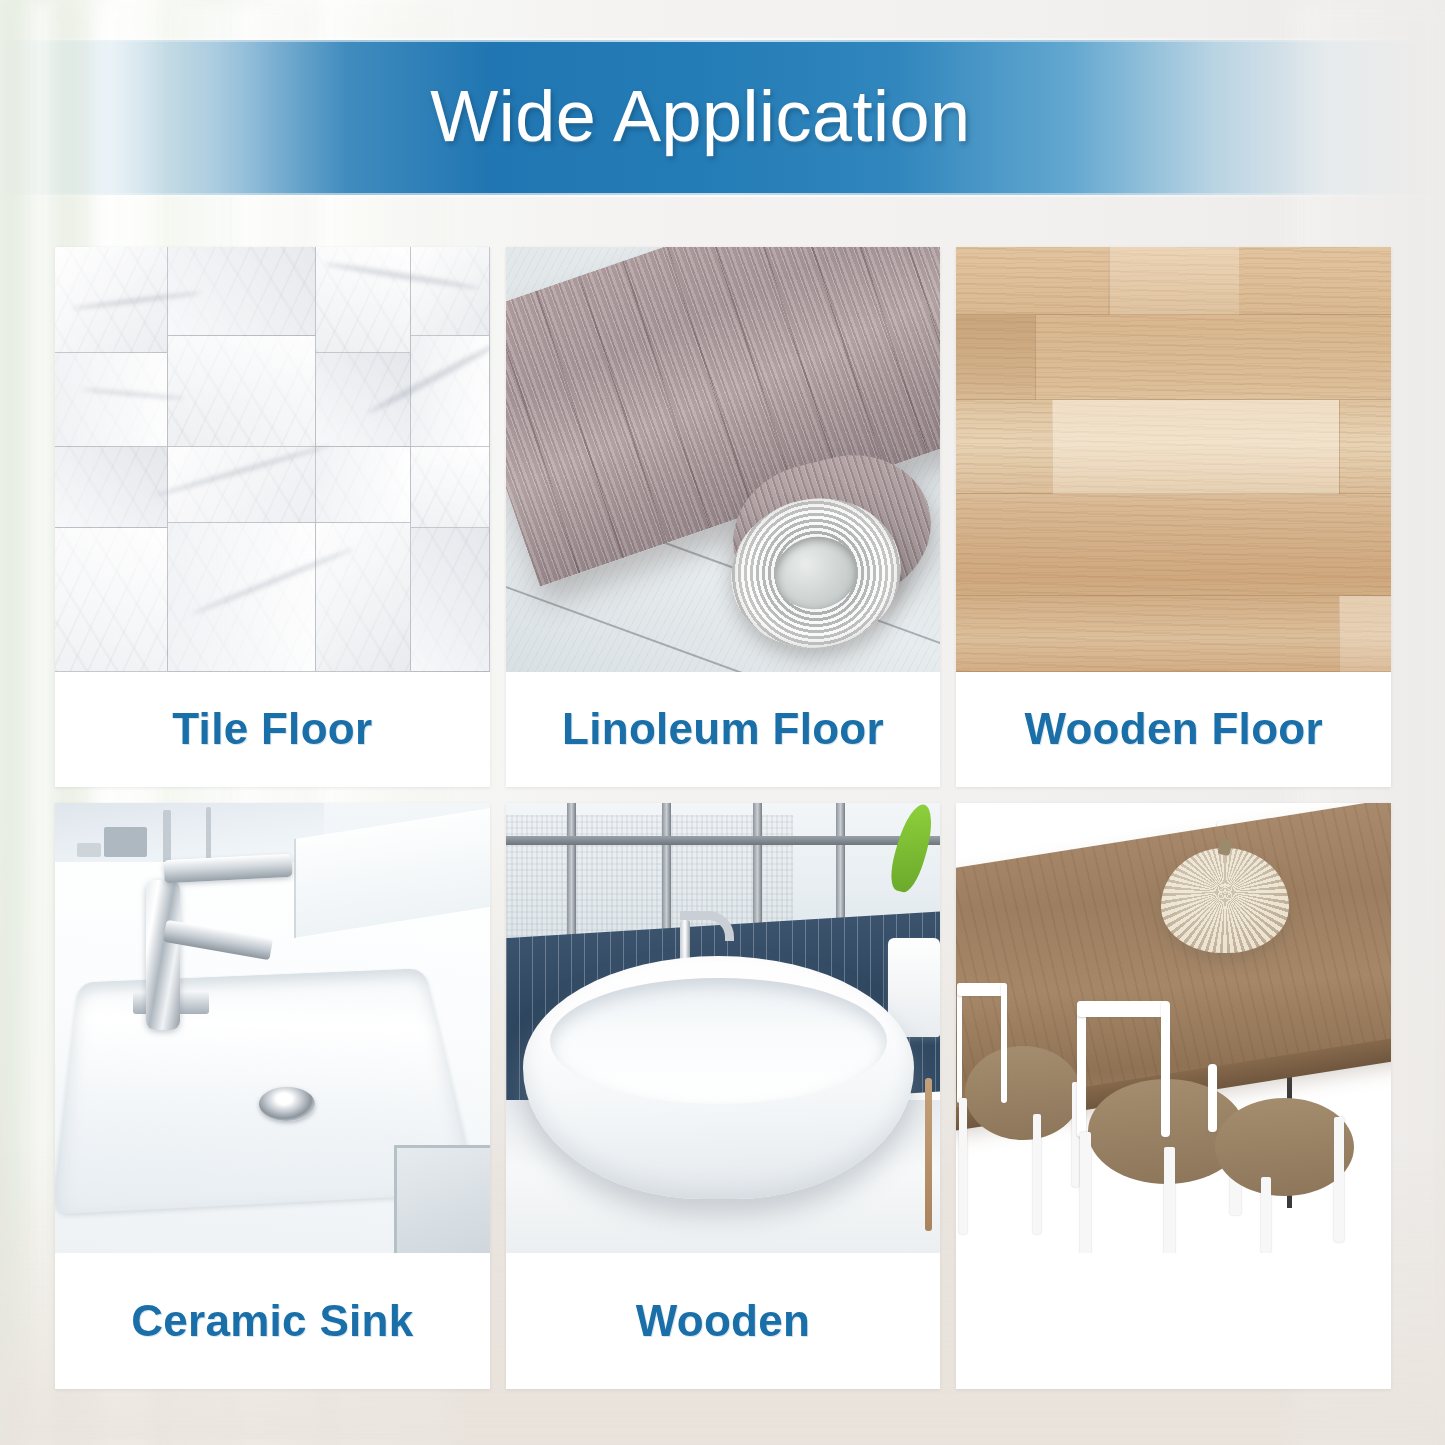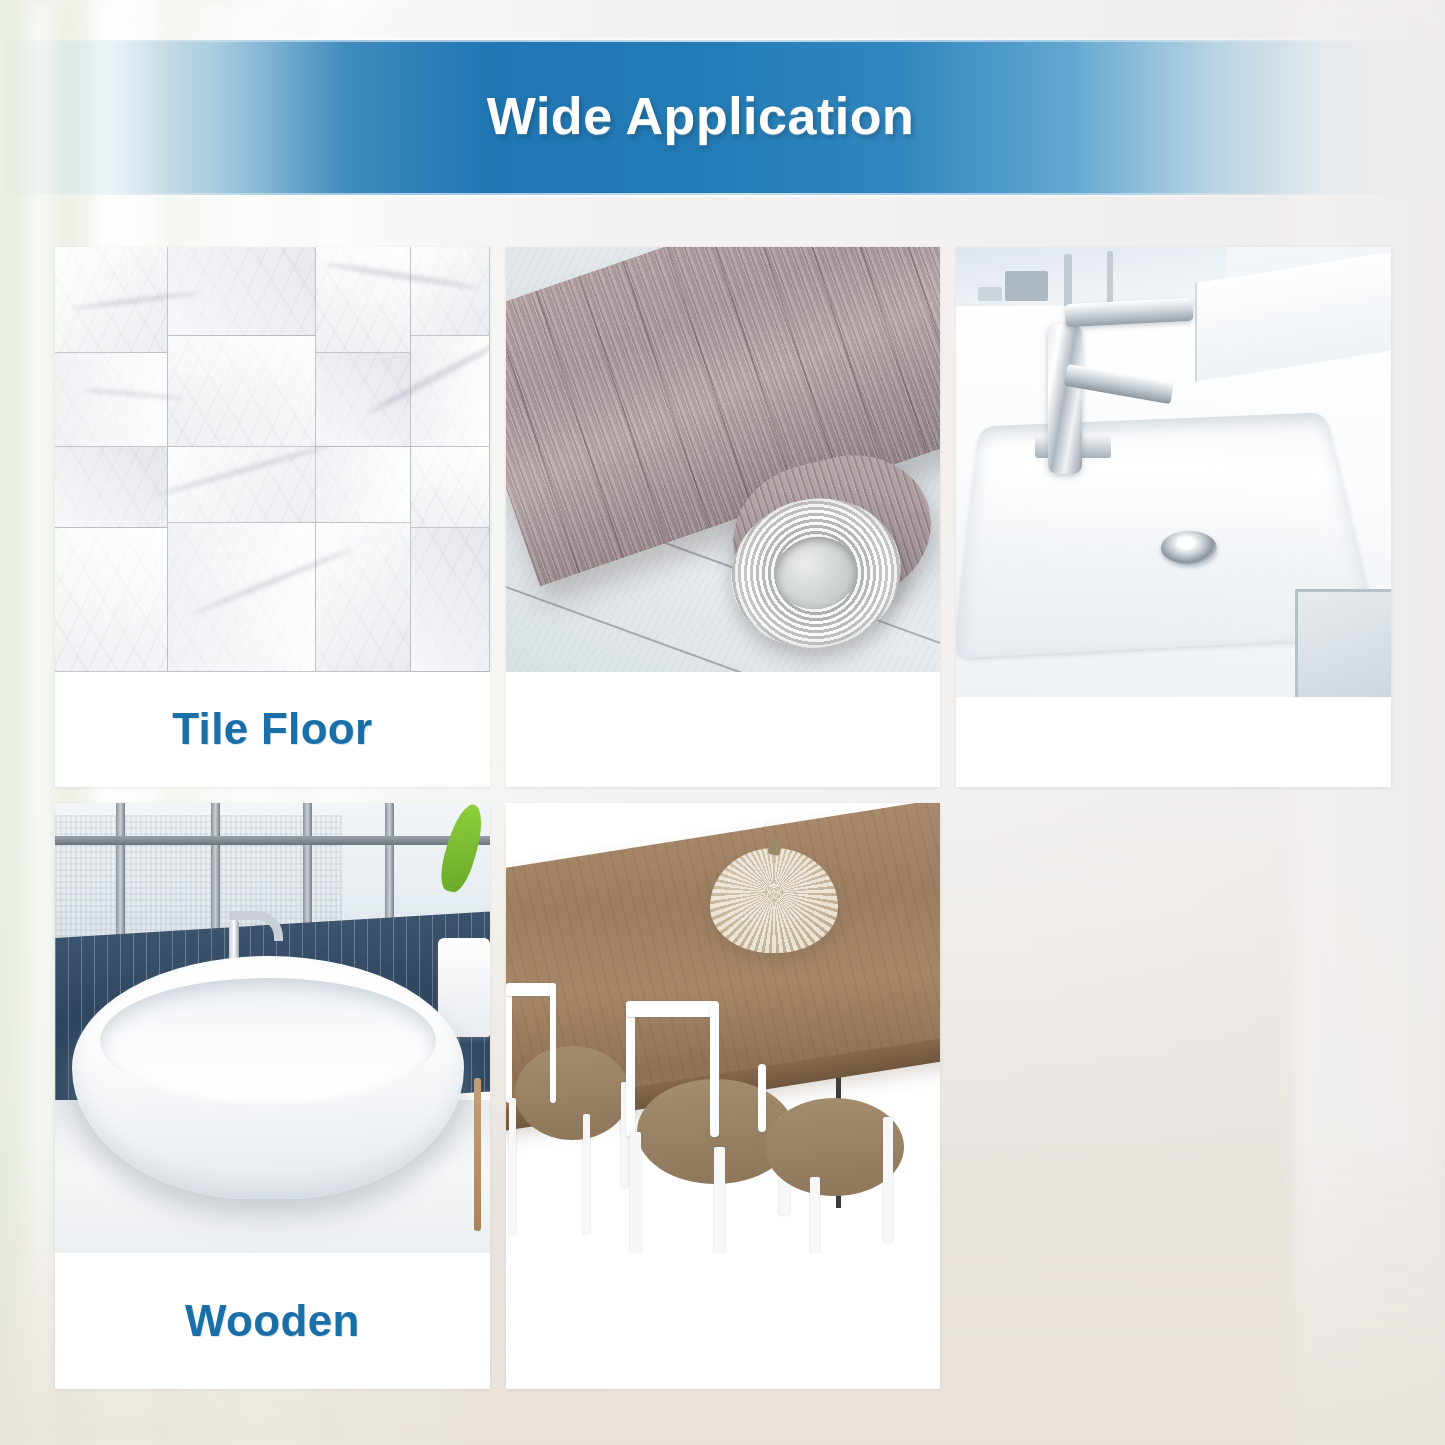--- a/index.html
+++ b/index.html
@@ -55,21 +55,21 @@
       rgba(220,232,242,0) 100%);
     display:flex; align-items:center; justify-content:center;
   }
   #banner::before, #banner::after {
     content:""; position:absolute; left:0; right:0; height:4px;
     background: linear-gradient(to right, rgba(255,255,255,0) 0%, rgba(255,255,255,.55) 25%, rgba(255,255,255,.75) 50%, rgba(255,255,255,.4) 78%, rgba(255,255,255,0) 100%);
   }
   #banner::before { top:-2px; }
   #banner::after  { bottom:-2px; }
   #banner-title {
-    font-size: 52px; font-weight: 700; color:#ffffff;
+    font-size: 72px; font-weight: 400; color:#ffffff;
     letter-spacing: .5px;
     text-shadow: 2px 3px 5px rgba(14,62,98,.45), 0 1px 1px rgba(255,255,255,.3);
     position:relative; top:-2px; margin-left:-44px;
     white-space:nowrap;
   }
 
   
   #grid {
     position:absolute; z-index:4;
     left:55px; top:247px; width:1336px; height:1142px;
@@ -403,41 +403,62 @@
       <div class="lino-bg">
         <div class="lino-plank" style="left:-10%;top:52%;width:130%;transform:rotate(20deg)"></div>
         <div class="lino-plank" style="left:-10%;top:76%;width:130%;transform:rotate(20deg)"></div>
         <div class="lino-plank" style="left:-10%;top:98%;width:130%;transform:rotate(20deg)"></div>
         <div class="lino-plank" style="left:-2%;top:58%;width:26%;height:2px;transform:rotate(-70deg)"></div>
       </div>
       <div class="lino-sheet"></div>
       <div class="lino-edge"></div>
       <div class="lino-roll"></div>
     </div>
+    <div class="caption">Linoleum Floor</div>
   </div>
 
+  <div class="card">
+    <div class="thumb wood-floor">
+      <div class="wplank" style="top:0;height:16%"></div>
+      <div class="wplank" style="top:16%;height:20%"></div>
+      <div class="wplank" style="top:36%;height:22%"></div>
+      <div class="wplank" style="top:58%;height:24%"></div>
+      <div class="wplank" style="top:82%;height:18%"></div>
+      <div class="wseam" style="left:35%;top:0;height:16%"></div>
+      <div class="wseam" style="left:18%;top:16%;height:20%"></div>
+      <div class="wseam" style="left:88%;top:36%;height:22%"></div>
+      <div class="wseam" style="left:22%;top:36%;height:22%"></div>
+      <div class="wseam" style="left:88%;top:82%;height:18%"></div>
+      <div class="wpatch" style="left:0;top:16%;width:18%;height:20%;background:linear-gradient(180deg,rgba(168,126,84,.32),rgba(168,126,84,.12))"></div>
+      <div class="wpatch" style="left:22%;top:36%;width:66%;height:22%;background:linear-gradient(180deg,rgba(255,246,232,.55),rgba(255,248,236,.30))"></div>
+      <div class="wpatch" style="left:35%;top:0;width:30%;height:16%;background:linear-gradient(180deg,rgba(255,244,228,.35),rgba(255,246,232,.15))"></div>
+      <div class="wpatch" style="left:88%;top:82%;width:12%;height:18%;background:linear-gradient(180deg,rgba(255,246,232,.45),rgba(255,248,236,.2))"></div>
+    </div>
+    <div class="caption">Wooden Floor</div>
+  </div>
 
   <div class="card tall">
     <div class="thumb sink-scene">
       <div class="mirror">
         <div class="mirror-obj" style="left:18%;top:32%;width:16%;height:42%"></div>
         <div class="mirror-obj" style="left:8%;top:55%;width:9%;height:18%;background:#cdd5db"></div>
         <div class="mirror-obj" style="left:40%;top:10%;width:3%;height:80%;background:#c4ccd3"></div>
         <div class="mirror-obj" style="left:56%;top:5%;width:2%;height:90%;background:#c4ccd3"></div>
       </div>
       <div class="counter"></div>
       <div class="backsplash"></div>
       <div class="basin"></div>
       <div class="drain"></div>
       <div class="faucet-base"></div>
       <div class="faucet-body"></div>
       <div class="faucet-spout"></div>
       <div class="faucet-handle"></div>
       <div class="cab-edge"></div>
     </div>
+    <div class="caption">Ceramic Sink</div>
   </div>
 
   <div class="card tall">
     <div class="thumb tub-scene">
       <div class="window-wall">
         <div class="city"></div>
         <div class="mullion" style="left:14%"></div>
         <div class="mullion" style="left:36%"></div>
         <div class="mullion" style="left:57%"></div>
         <div class="mullion" style="left:76%"></div>

